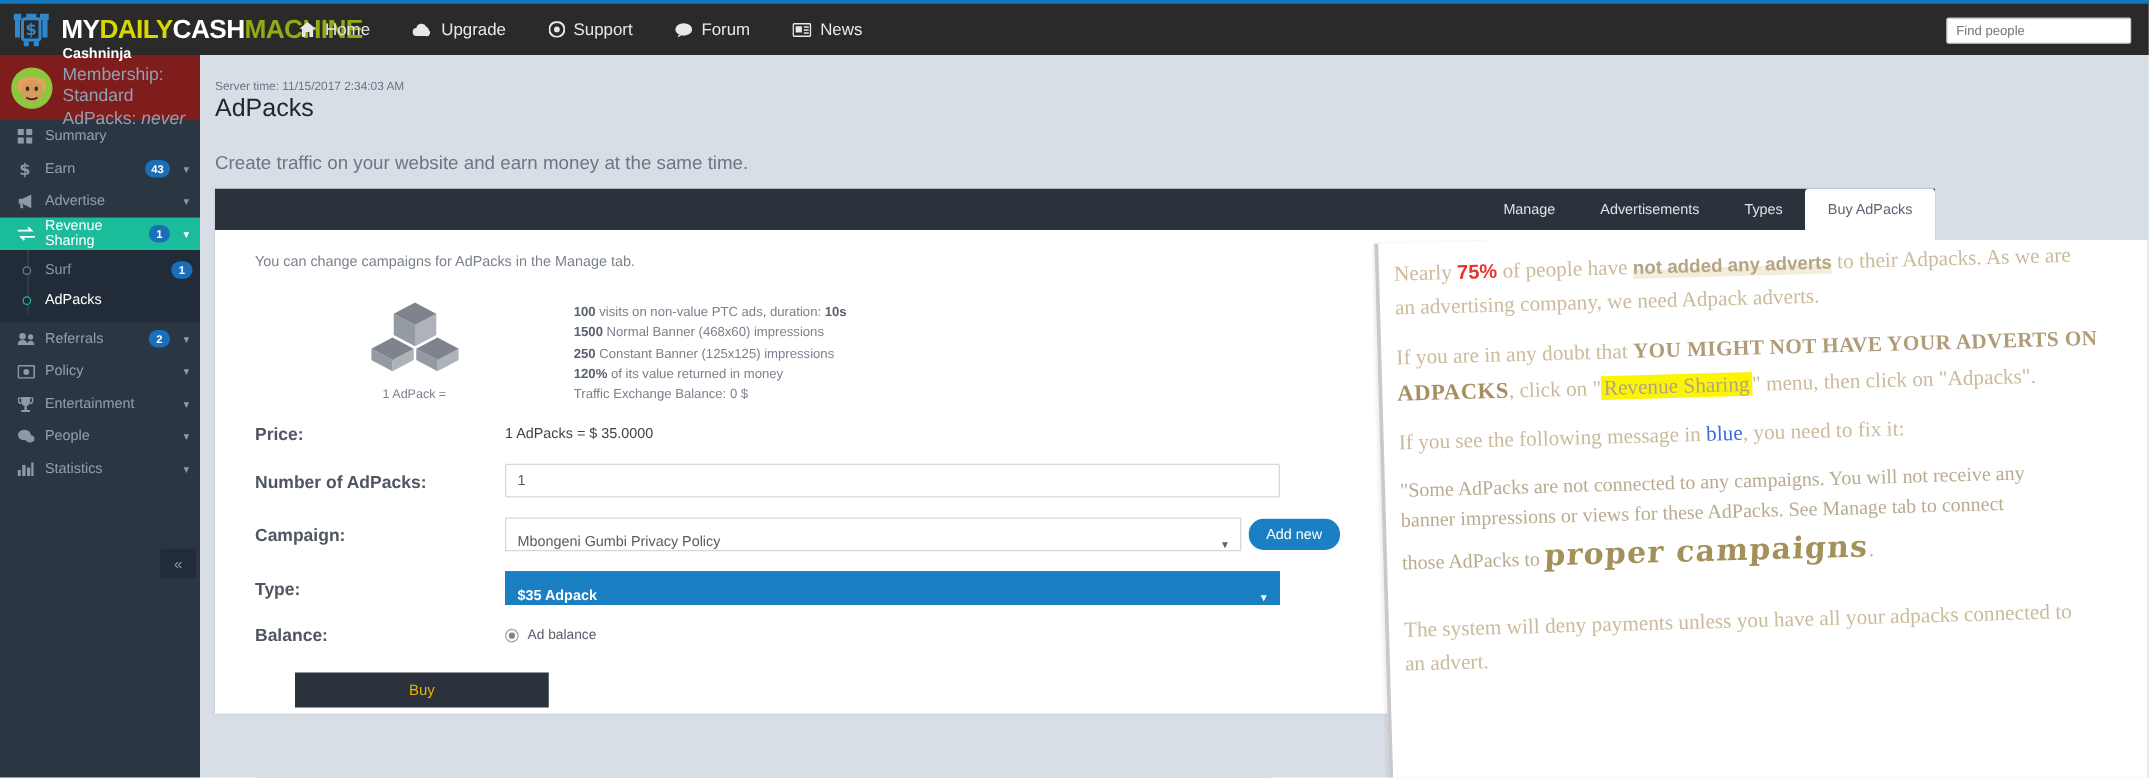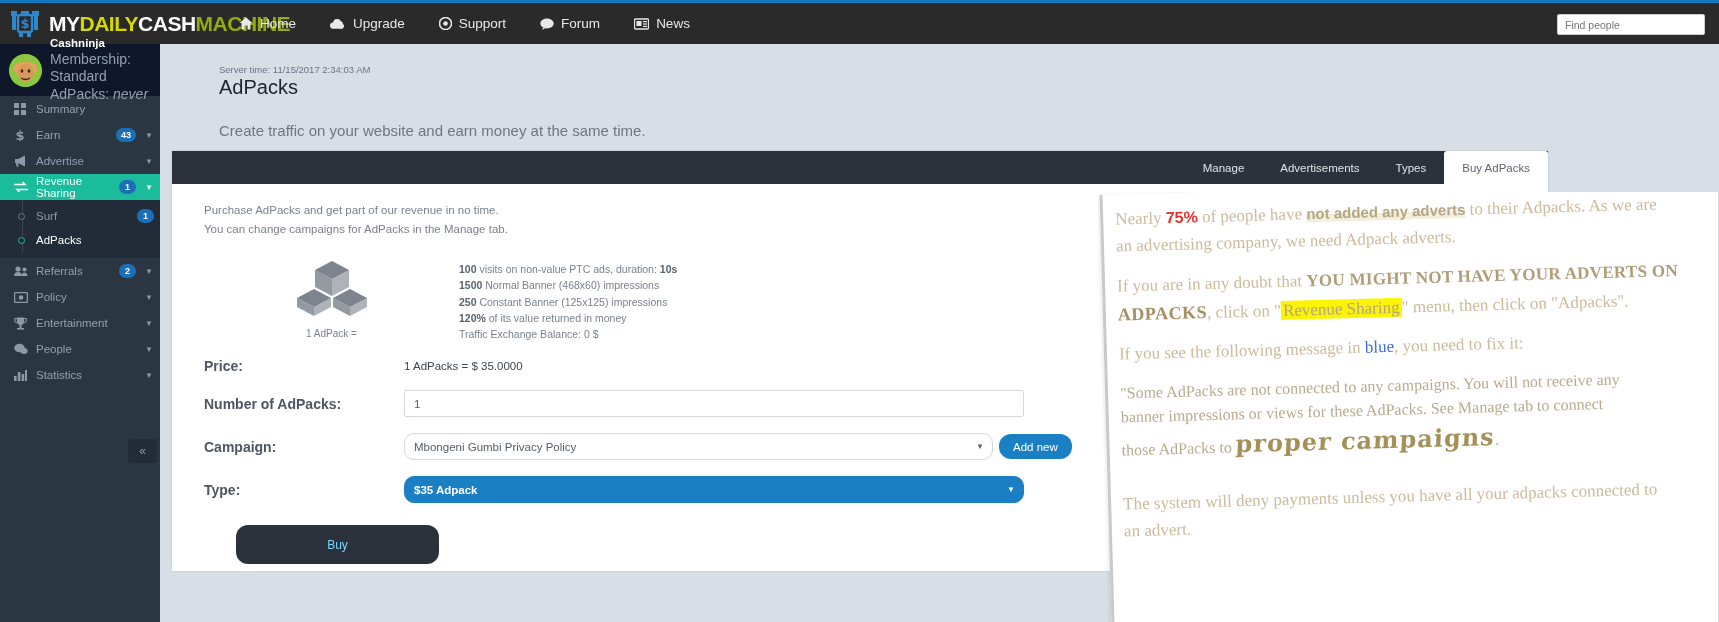--- a/index.html
+++ b/index.html
@@ -40,21 +40,21 @@
     font-size: 10.5px; color: #9a9a9a; padding: 0 7px;
     font-family: "Liberation Sans", sans-serif; background: transparent;
   }
   
   #sidebar {
     position: absolute; left: 0; top: 44px; width: 160px; height: 578px;
     background: #2b3643;
   }
   #profile {
     height: 52px; display: flex; align-items: center; padding: 6px 0 6px 9px;
-    background: #0f172a;
+    background: #7f1d1d;
   }
   #avatar {
     width: 33px; height: 33px; border-radius: 50%; flex: none; margin-right: 8px;
     overflow: hidden; background: #7bbf3a;
   }
   #profile-texts { line-height: 1.28; }
   #profile-name { color: #ffffff; font-size: 11.5px; font-weight: bold; }
   .profile-sub { color: #93a0af; font-size: 14px; }
   .profile-sub i { font-style: italic; }
   #menu-label {
@@ -96,21 +96,20 @@
   .sub-row .stext { flex: 1; }
   #collapse-btn {
     position: absolute; left: 128px; top: 395px; width: 29px; height: 24px;
     background: #212c38; border-radius: 3px; color: #8d99a7;
     display: flex; align-items: center; justify-content: center; font-size: 12px; cursor: pointer;
   }
   
   #page {
     position: absolute; left: 160px; top: 44px; width: 1559px; height: 578px;
     background: #d8dee6;
-    padding-left: 47px;
   }
   #page-head { padding: 20px 0 0 12px; }
   #server-time { font-size: 9.5px; color: #6b7583; }
   #page-title { font-size: 20px; color: #21262e; font-weight: normal; margin-top: 1px; }
   #page-sub { font-size: 15px; color: #6d7683; margin: 23px 0 0 12px; }
   #panel {
     position: absolute; left: 12px; top: 107px; width: 1376px; height: 420px;
     background: #ffffff; box-shadow: 0 0 2px rgba(0,0,0,.12);
   }
   #tabbar {
@@ -136,43 +135,43 @@
     width: 200px; text-align: left; padding-right: 17px;
     font-size: 14px; color: #4f5661; font-weight: bold;
   }
   .fval { font-size: 11.5px; color: #3d434c; }
   .finput {
     width: 620px; height: 27px; border: 1px solid #d4d8dd; border-radius: 2px;
     font-size: 11.5px; color: #555d68; padding: 0 9px;
     font-family: "Liberation Sans", sans-serif; outline: none; background: #fff;
   }
   .fselect {
-    width: 589px; height: 27px; border: 1px solid #d4d8dd; border-radius: 10px;
-    background: #fff; position: relative; display: flex; align-items: center;
+    width: 589px; height: 27px; border: 1px solid #d4d8dd; border-radius: 0;
+    background: #fff; position: relative; display: flex; align-items: flex-end;
     padding: 0 9px; font-size: 11.5px; color: #555d68; cursor: pointer;
   }
   .fselect .arr { position: absolute; right: 8px; font-size: 8px; color: #5c646f; }
   #addnew-btn {
     margin-left: 6px; background: #1b7fc4; color: #fff; border: 0; border-radius: 12px;
     height: 25px; padding: 0 14px; font-size: 11.5px; cursor: pointer;
     font-family: "Liberation Sans", sans-serif;
   }
   .fselect.blue {
     width: 620px; background: #1b7fc4; border-color: #1b7fc4; color: #ffffff; font-weight: bold;
   }
   .fselect.blue .arr { color: #ffffff; }
   .radio-wrap { display: flex; align-items: center; gap: 7px; font-size: 11px; color: #575e69; }
   .radio {
     width: 11px; height: 11px; border-radius: 50%; border: 1px solid #9aa1ab;
     background: #fff; display: flex; align-items: center; justify-content: center;
   }
   .radio i { width: 5px; height: 5px; border-radius: 50%; background: #7d848e; display: block; }
   #buy-btn {
-    margin-left: 0; background: #2b323c; color: #7dd3fc; border: 0; border-radius: 12px;
-    width: 203px; height: 39px; font-size: 12px; cursor: pointer; margin-top: 6px;
+    margin-left: 0; background: #2b323c; color: #eab308; border: 0; border-radius: 0;
+    width: 203px; height: 28px; font-size: 12px; cursor: pointer; margin-top: 6px;
     font-family: "Liberation Sans", sans-serif;
   }
   
   #note {
     position: absolute; left: 938px; top: 148px; width: 620px; height: 430px;
     overflow: hidden;
   }
   #note-inner {
     position: absolute; left: 8px; top: -6px; width: 640px;
     transform: rotate(-1.6deg);
@@ -434,21 +433,20 @@
 
   <div id="panel">
     <div id="tabbar">
       <div class="tab">Manage</div>
       <div class="tab">Advertisements</div>
       <div class="tab">Types</div>
       <div class="tab active">Buy AdPacks</div>
     </div>
 
     <div id="panel-body">
-      <div class="intro-line">Purchase AdPacks and get part of our revenue in no time.</div>
       <div class="intro-line">You can change campaigns for AdPacks in the Manage tab.</div>
 
       <div id="pack-area">
         <div id="pack-left">
           <span>
             <svg width="70" height="58" viewBox="0 0 70 58">
               <g fill="#7d848e">
                 <path d="M35 2 52 11 35 20 18 11z" opacity="1"></path>
                 <path d="M18 11 35 20v17L18 28z" opacity=".82"></path>
                 <path d="M52 11 35 20v17l17-9z" opacity=".62"></path>
@@ -493,20 +491,29 @@
         </div>
 
         <div class="frow">
           <div class="flabel">Type:</div>
           <div class="fselect blue">
             <span>$35 Adpack</span>
             <span class="arr">▼</span>
           </div>
         </div>
 
+        <div class="frow">
+          <div class="flabel">Balance:</div>
+          <label class="radio-wrap">
+            <span class="radio">
+                <i></i>
+              </span>
+            <span>Ad balance</span>
+          </label>
+        </div>
 
         <div class="frow">
           <div style="width:32px"></div>
           <button id="buy-btn">Buy</button>
         </div>
       </div>
     </div>
   </div>
 
   <div id="note">

